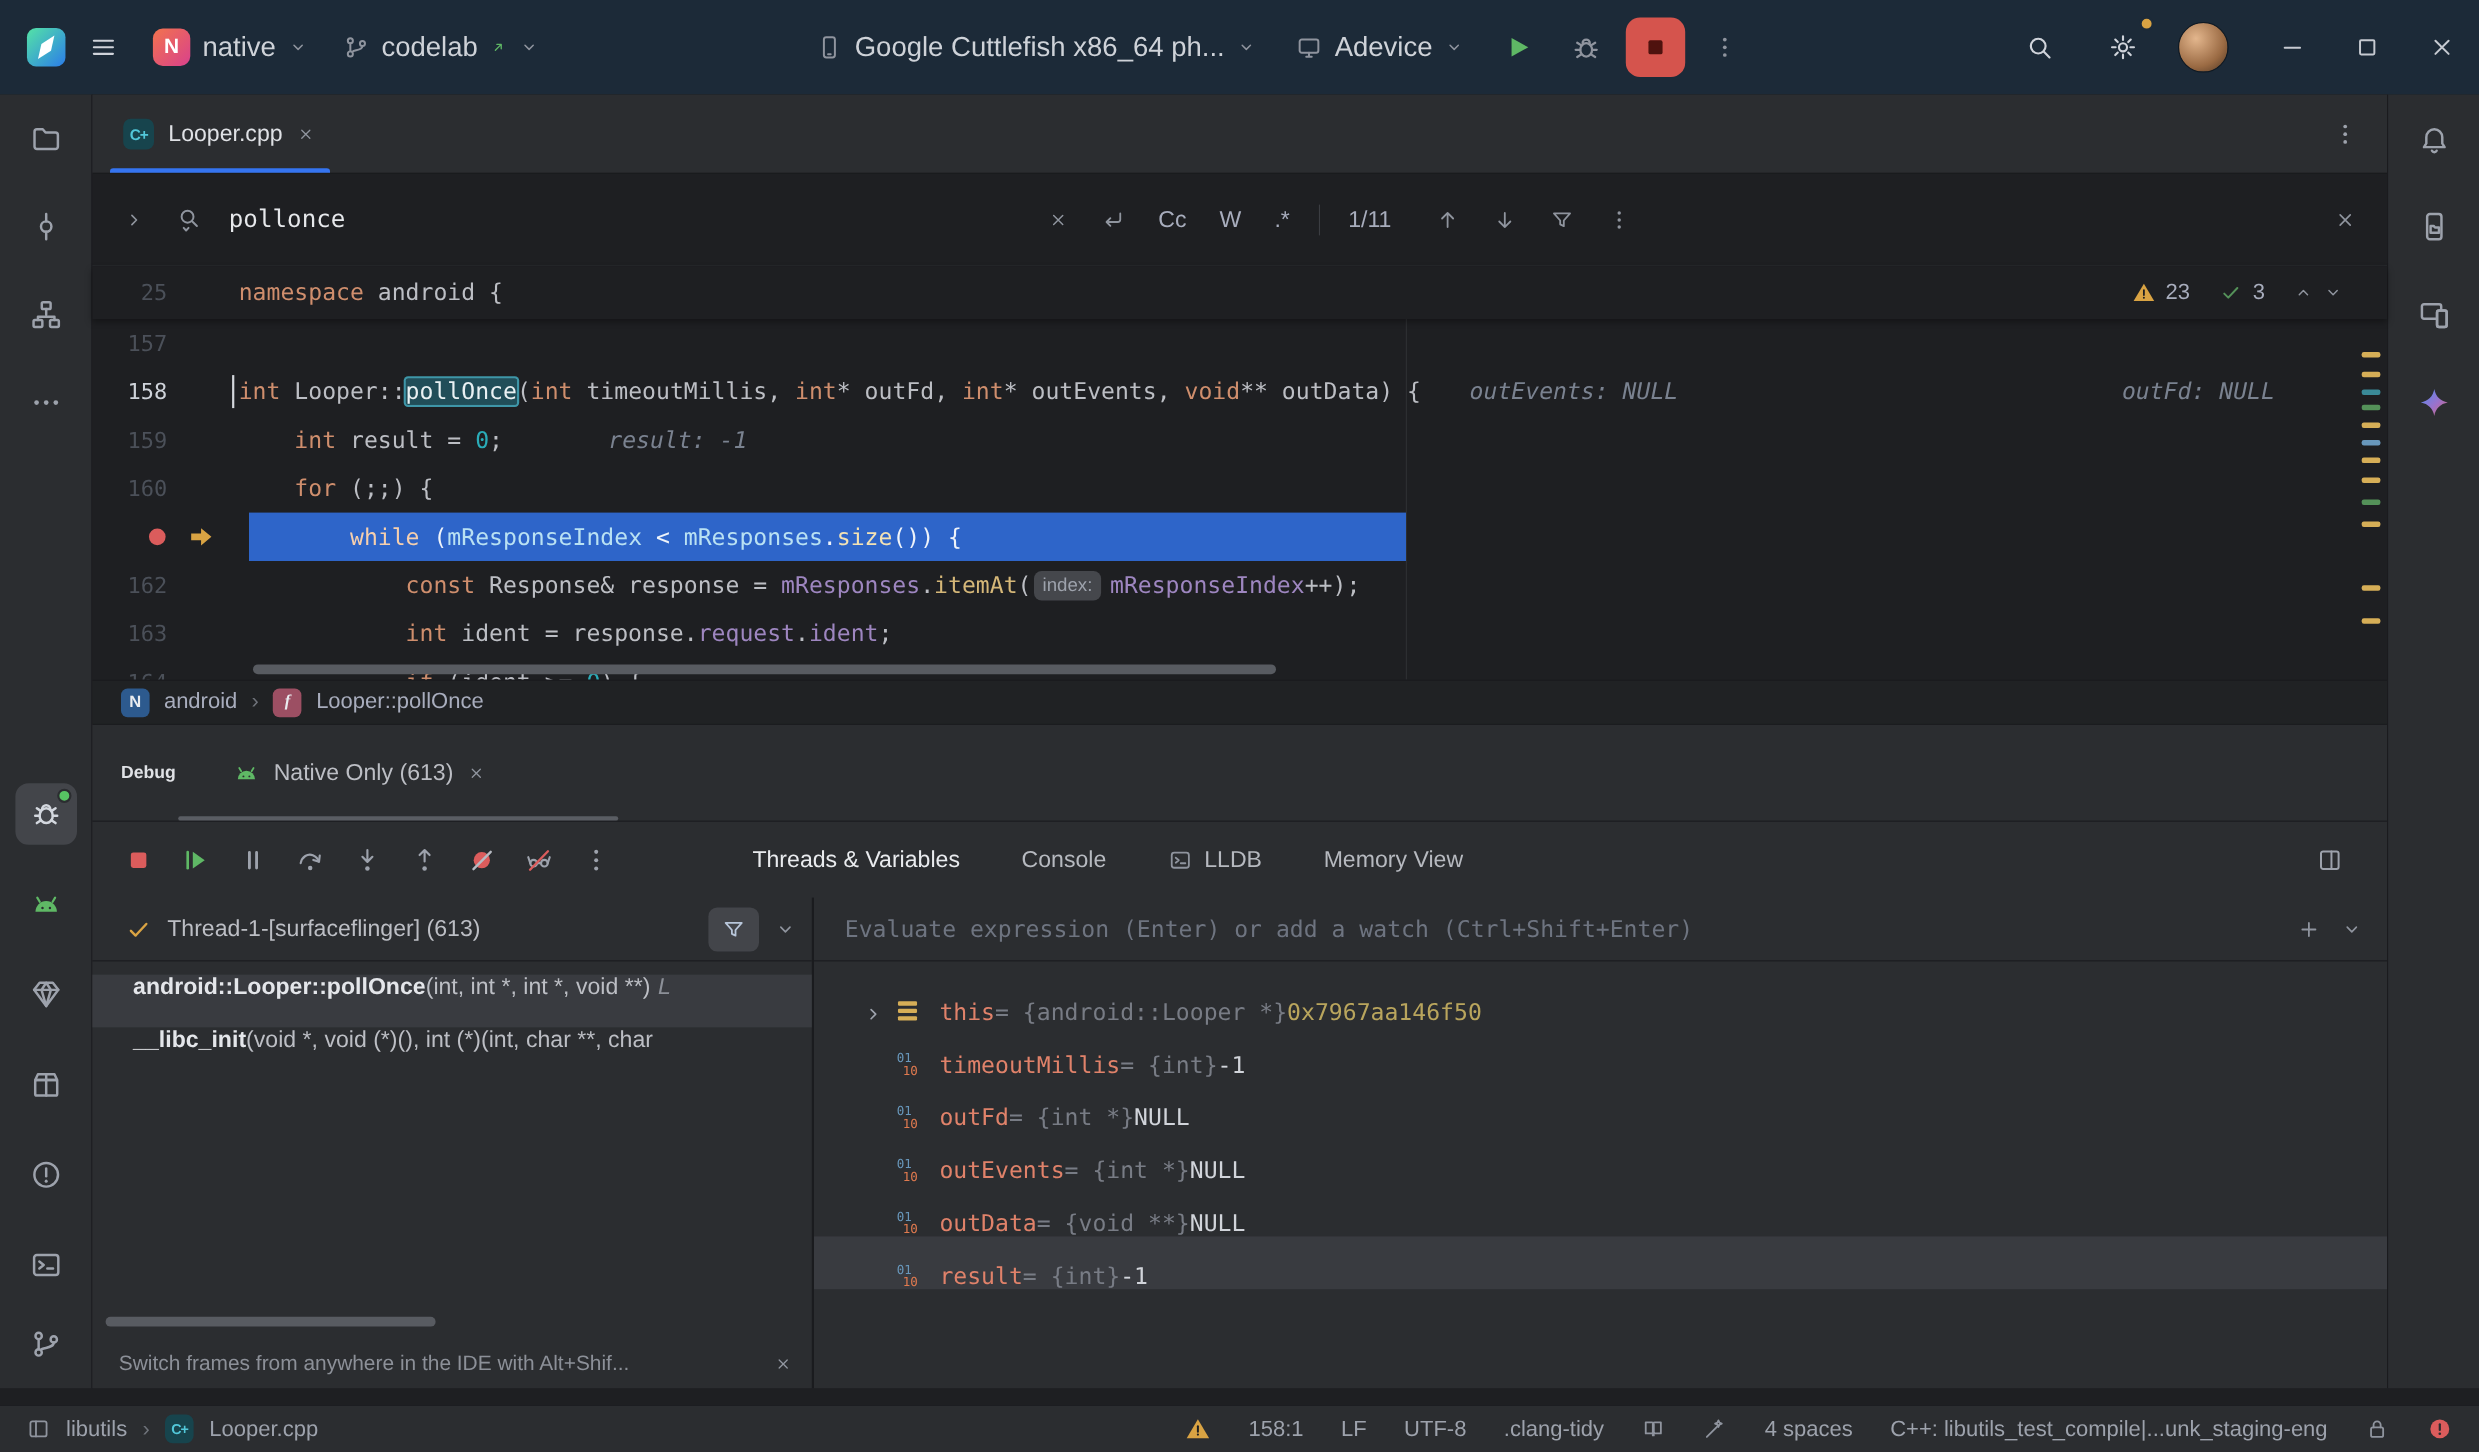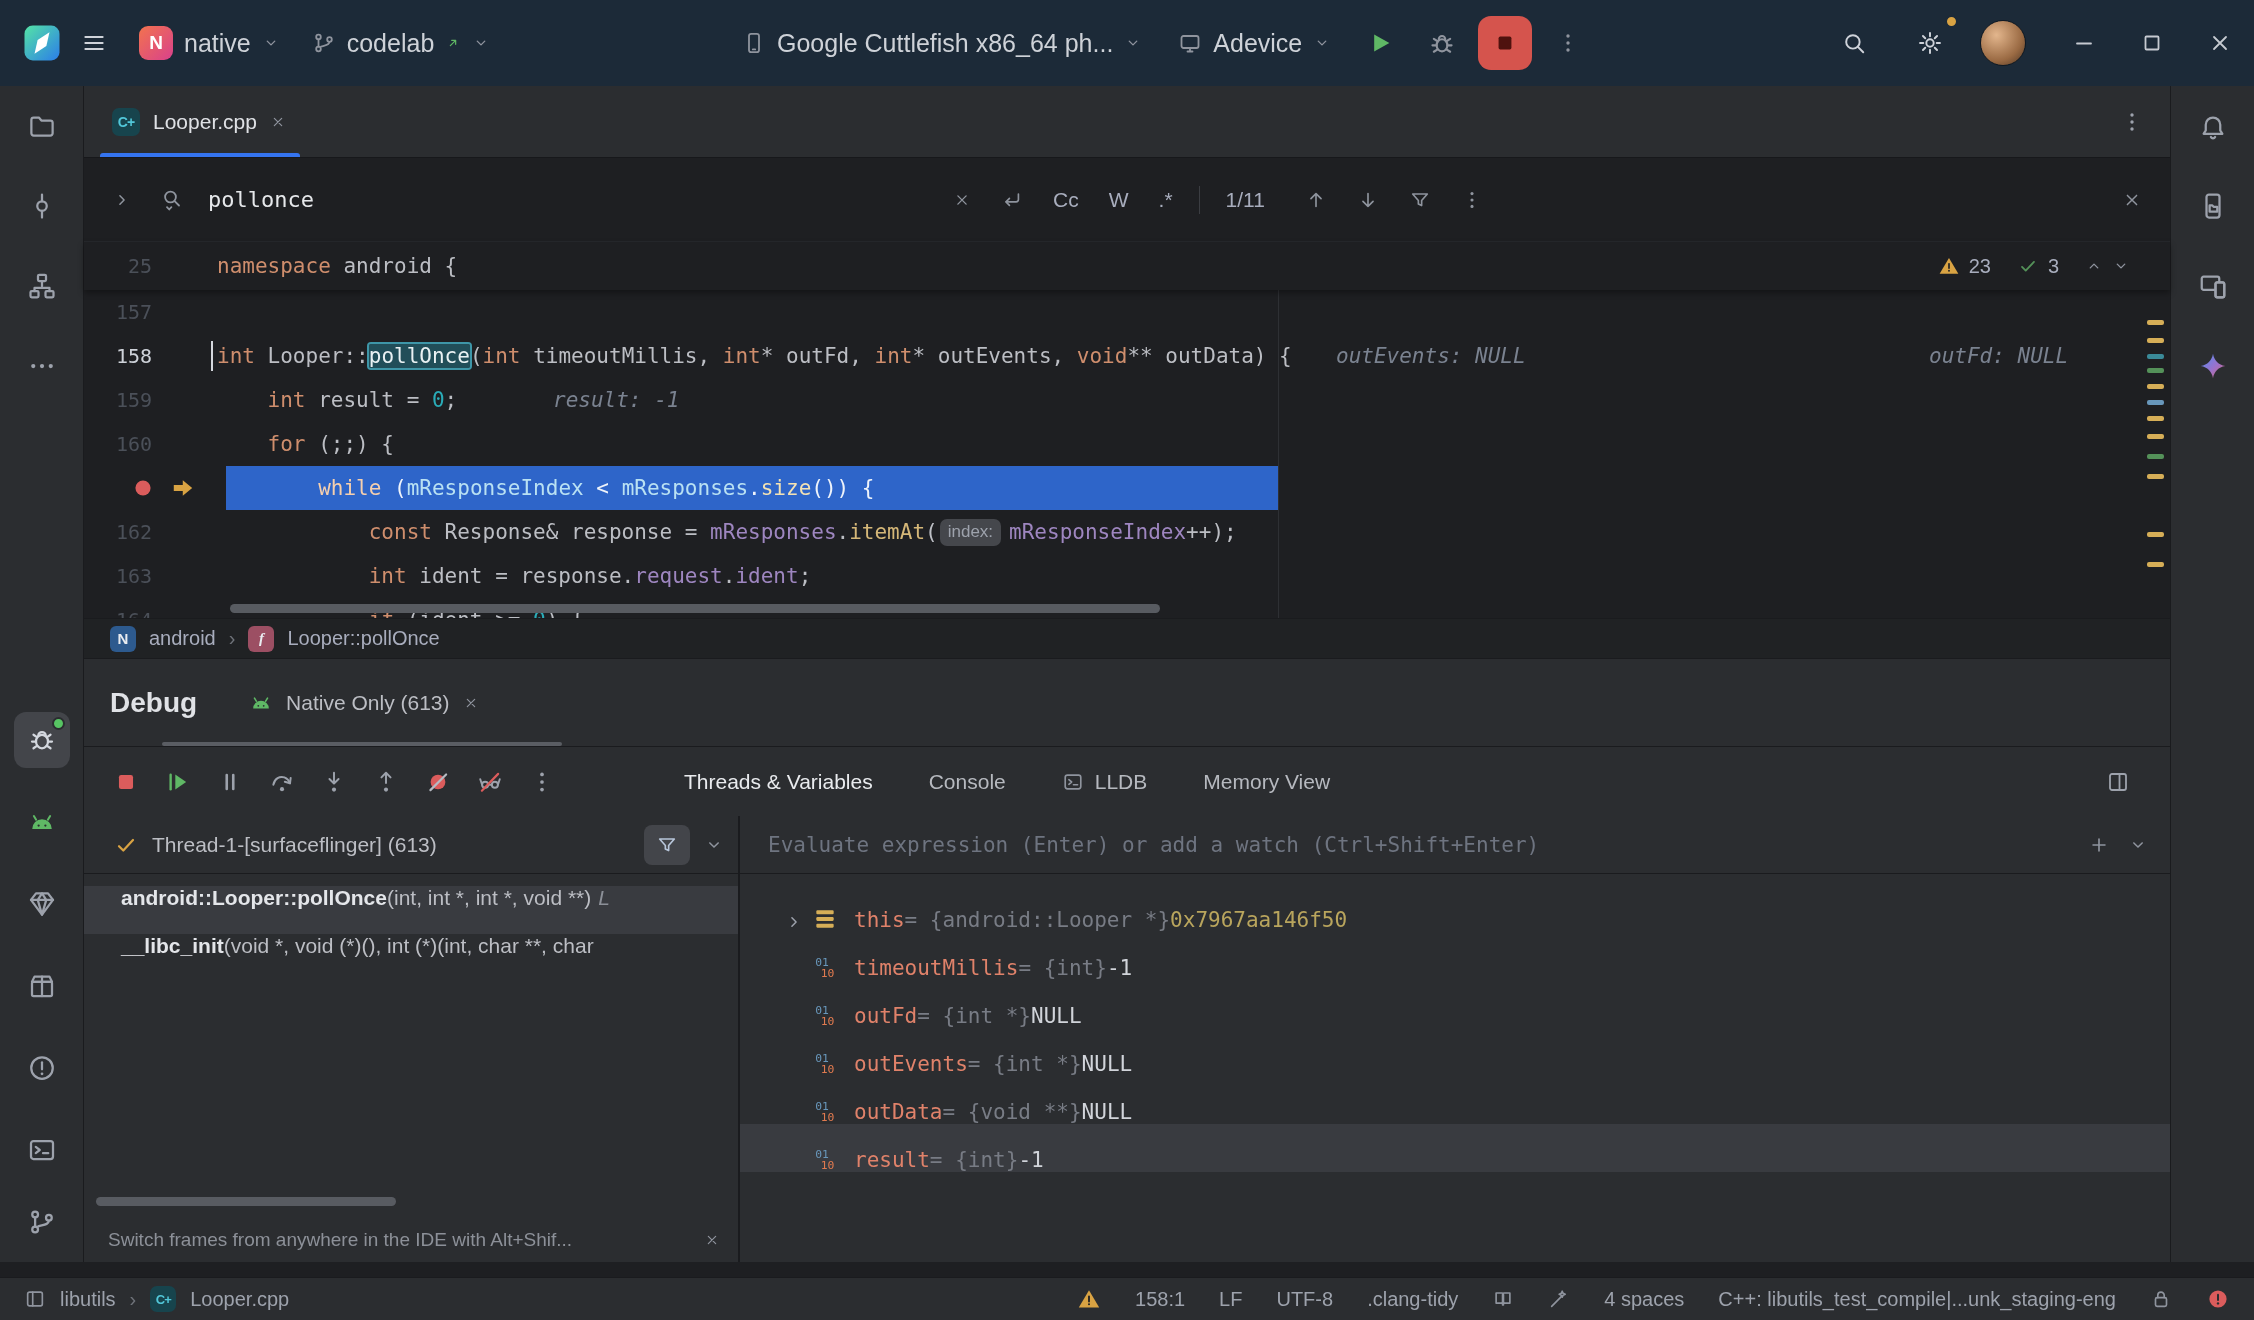--- a/index.html
+++ b/index.html
@@ -78,21 +78,21 @@
   
   .breadcrumbs{position:absolute;left:84px;top:618px;width:2086px;height:40px;background:#202224;border-top:1px solid #1a1b1e;display:flex;align-items:center;padding:0 26px;gap:13px;font-size:20px;color:#a8adbd}
   .bc-badge{width:26px;height:26px;border-radius:6px;color:#e9ecf0;font-size:15px;font-weight:bold;display:grid;place-items:center}
   .bc-n{background:#2d5a8e}
   .bc-f{background:#9c4f63;font-style:italic;font-family:"Liberation Serif",serif}
   .bc-sep{color:#6f737a}
 
   
   .debugwin{position:absolute;left:84px;top:658px;width:2086px;height:604px;background:#2b2d30;border-top:1px solid #1a1b1e}
   .dbg-header{height:87px;display:flex;align-items:center;padding:0 26px;position:relative}
-  .dbg-title{font-size:28px;font-weight:bold;color:#e0e2e6}
+  .dbg-title{font-size:16px;font-weight:bold;color:#e0e2e6}
   .dbg-session{display:flex;align-items:center;gap:13px;margin-left:52px;color:#bcbec4;font-size:21px;cursor:pointer}
   .dbg-header::after{content:"";position:absolute;left:78px;width:400px;bottom:0;height:4px;background:#5a5d63;border-radius:2px}
   .dbg-toolbar{height:70px;border-top:1px solid #1a1b1e;display:flex;align-items:center;padding:0 20px}
   .tbi{width:44px;height:44px;display:grid;place-items:center;color:#9da2ac;border-radius:8px;cursor:pointer}
   .tbi-stop{color:#db5c5c}.tbi-resume{color:#5fb865}
   .dbg-tabs{display:flex;align-items:center;gap:56px;margin-left:120px;font-size:21px;color:#b6b9bf}
   .dtab{cursor:pointer;display:flex;align-items:center;gap:11px;white-space:nowrap}
   .dtab.sel{color:#e9ebee;font-weight:500}
   .dbg-layout{margin-left:auto;margin-right:20px;color:#9da2ac;cursor:pointer}
   .dbg-content{position:absolute;top:157px;bottom:0;left:0;right:0;display:flex}

